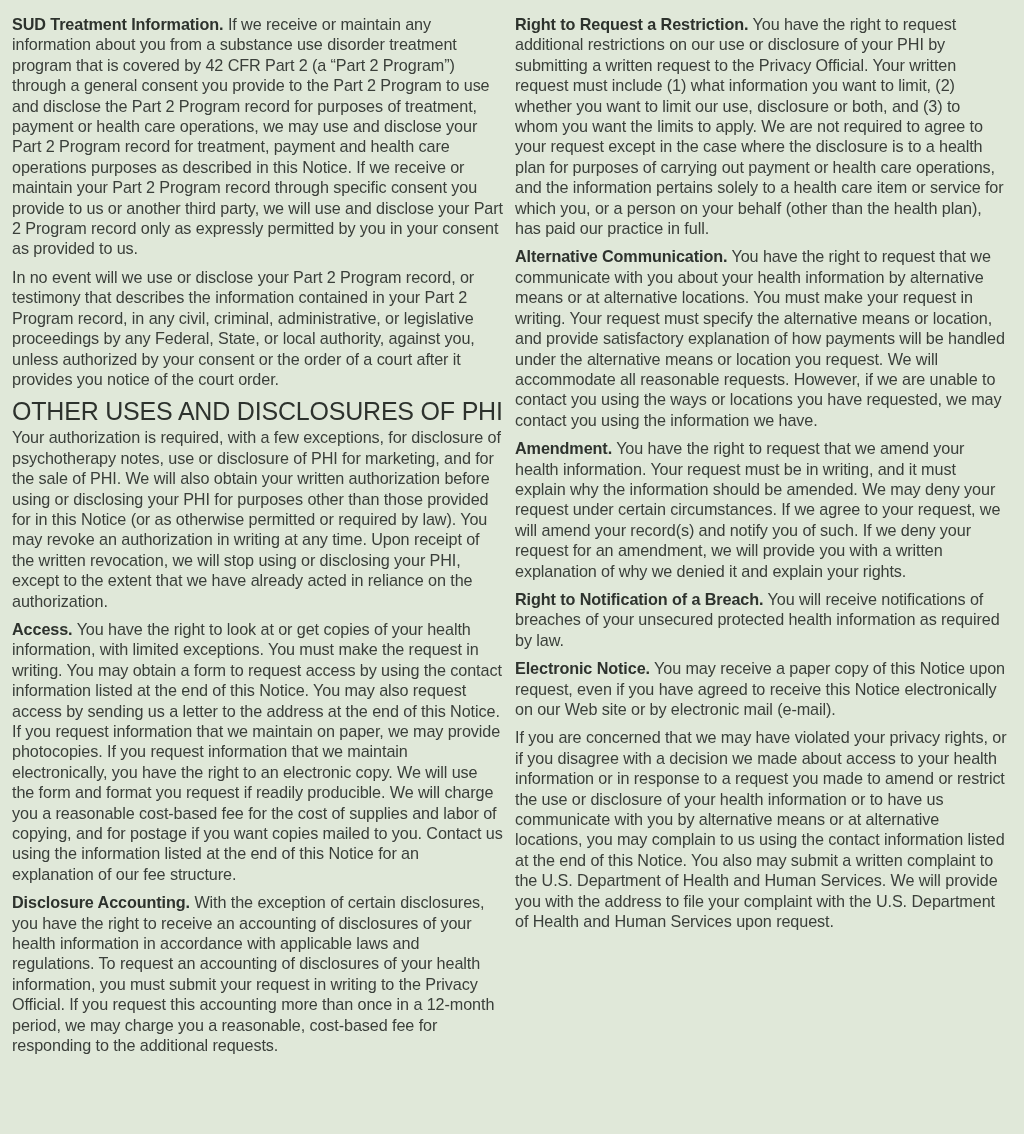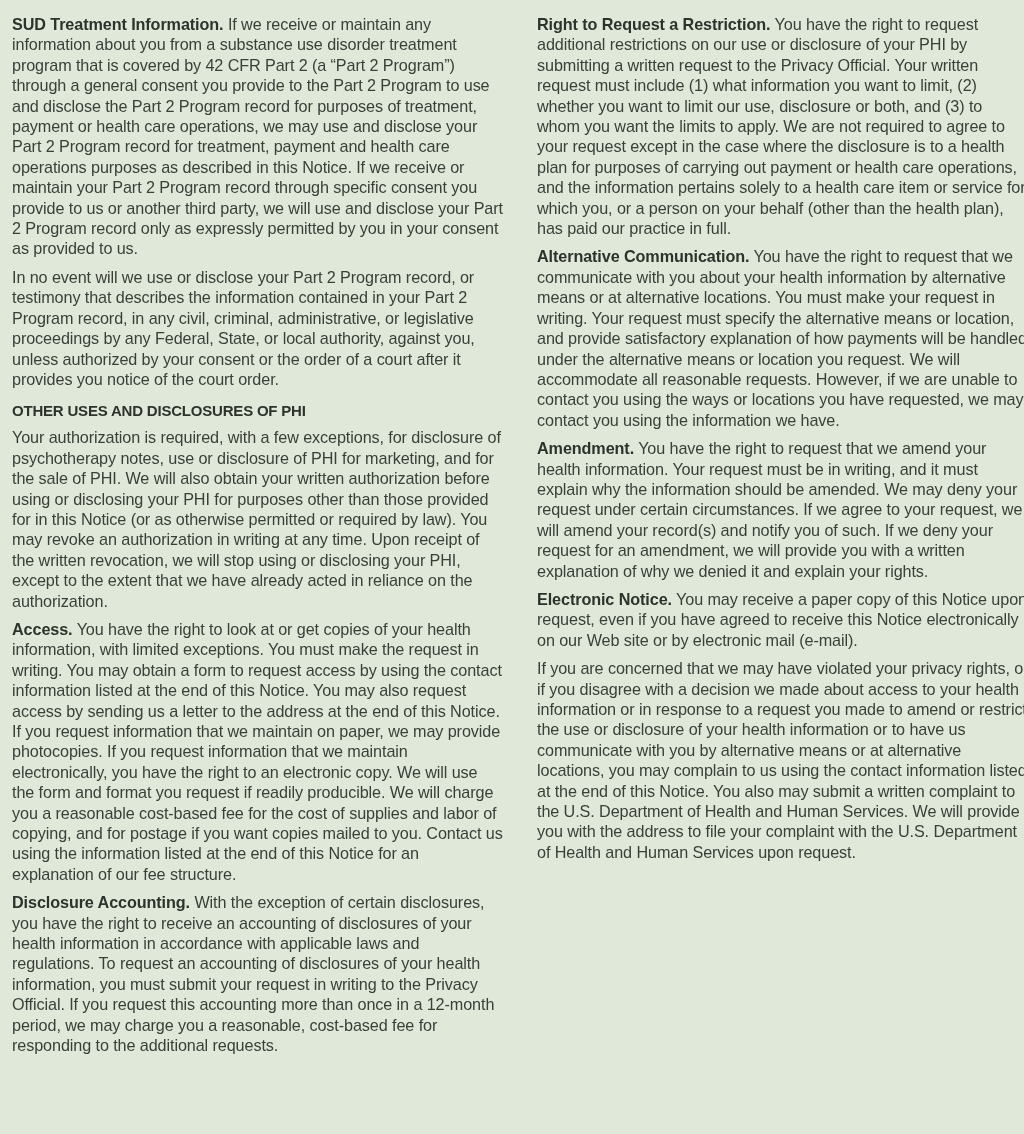--- a/index.html
+++ b/index.html
@@ -18,43 +18,43 @@
     background: var(--bg);
     font-family: "Liberation Sans", sans-serif;
     -webkit-font-smoothing: antialiased;
   }
   .page {
     box-sizing: border-box;
     width: 1024px;
     height: 1134px;
     padding: 14px 12px 0 12px;
     display: flex;
-    gap: 33px;
+    gap: 11px;
   }
   .column {
     flex: 0 0 492px;
     width: 492px;
   }
   .para {
     margin: 0 0 8px 0;
     font-size: 16.2px;
     line-height: 20.4px;
     letter-spacing: -0.1px;
     color: var(--text);
     text-align: left;
   }
   .para strong {
     color: var(--heading);
     font-weight: bold;
   }
   .section-heading {
     margin: 11px 0 5px 0;
-    font-size: 15px;
+    font-size: 25px;
     line-height: 22px;
-    font-weight: bold;
+    font-weight: normal;
     letter-spacing: -0.2px;
     color: var(--heading);
     text-transform: none;
   }
   .column > :first-child {
     margin-top: 0;
   }
 </style>
 </head>
 <body>
@@ -65,16 +65,17 @@
       <p class="para"><span>In no event will we use or disclose your Part 2 Program record, or testimony that describes the information contained in your Part 2 Program record, in any civil, criminal, administrative, or legislative proceedings by any Federal, State, or local authority, against you, unless authorized by your consent or the order of a court after it provides you notice of the court order.</span></p>
       <h2 class="section-heading">OTHER USES AND DISCLOSURES OF PHI</h2>
       <p class="para"><span>Your authorization is required, with a few exceptions, for disclosure of psychotherapy notes, use or disclosure of PHI for marketing, and for the sale of PHI. We will also obtain your written authorization before using or disclosing your PHI for purposes other than those provided for in this Notice (or as otherwise permitted or required by law). You may revoke an authorization in writing at any time. Upon receipt of the written revocation, we will stop using or disclosing your PHI, except to the extent that we have already acted in reliance on the authorization.</span></p>
       <p class="para"><strong>Access.</strong> <span>You have the right to look at or get copies of your health information, with limited exceptions. You must make the request in writing. You may obtain a form to request access by using the contact information listed at the end of this Notice. You may also request access by sending us a letter to the address at the end of this Notice. If you request information that we maintain on paper, we may provide photocopies. If you request information that we maintain electronically, you have the right to an electronic copy. We will use the form and format you request if readily producible. We will charge you a reasonable cost-based fee for the cost of supplies and labor of copying, and for postage if you want copies mailed to you. Contact us using the information listed at the end of this Notice for an explanation of our fee structure.</span></p>
       <p class="para"><strong>Disclosure Accounting.</strong> <span>With the exception of certain disclosures, you have the right to receive an accounting of disclosures of your health information in accordance with applicable laws and regulations. To request an accounting of disclosures of your health information, you must submit your request in writing to the Privacy Official. If you request this accounting more than once in a 12-month period, we may charge you a reasonable, cost-based fee for responding to the additional requests.</span></p>
     </div>
   <div class="column">
       <p class="para"><strong>Right to Request a Restriction.</strong> <span>You have the right to request additional restrictions on our use or disclosure of your PHI by submitting a written request to the Privacy Official. Your written request must include (1) what information you want to limit, (2) whether you want to limit our use, disclosure or both, and (3) to whom you want the limits to apply. We are not required to agree to your request except in the case where the disclosure is to a health plan for purposes of carrying out payment or health care operations, and the information pertains solely to a health care item or service for which you, or a person on your behalf (other than the health plan), has paid our practice in full.</span></p>
       <p class="para"><strong>Alternative Communication.</strong> <span>You have the right to request that we communicate with you about your health information by alternative means or at alternative locations. You must make your request in writing. Your request must specify the alternative means or location, and provide satisfactory explanation of how payments will be handled under the alternative means or location you request. We will accommodate all reasonable requests. However, if we are unable to contact you using the ways or locations you have requested, we may contact you using the information we have.</span></p>
       <p class="para"><strong>Amendment.</strong> <span>You have the right to request that we amend your health information. Your request must be in writing, and it must explain why the information should be amended. We may deny your request under certain circumstances. If we agree to your request, we will amend your record(s) and notify you of such. If we deny your request for an amendment, we will provide you with a written explanation of why we denied it and explain your rights.</span></p>
+      <p class="para"><strong>Right to Notification of a Breach.</strong> <span>You will receive notifications of breaches of your unsecured protected health information as required by law.</span></p>
       <p class="para"><strong>Electronic Notice.</strong> <span>You may receive a paper copy of this Notice upon request, even if you have agreed to receive this Notice electronically on our Web site or by electronic mail (e-mail).</span></p>
       <p class="para"><span>If you are concerned that we may have violated your privacy rights, or if you disagree with a decision we made about access to your health information or in response to a request you made to amend or restrict the use or disclosure of your health information or to have us communicate with you by alternative means or at alternative locations, you may complain to us using the contact information listed at the end of this Notice. You also may submit a written complaint to the U.S. Department of Health and Human Services. We will provide you with the address to file your complaint with the U.S. Department of Health and Human Services upon request.</span></p>
     </div>
 </div>
 
 </body></html>

